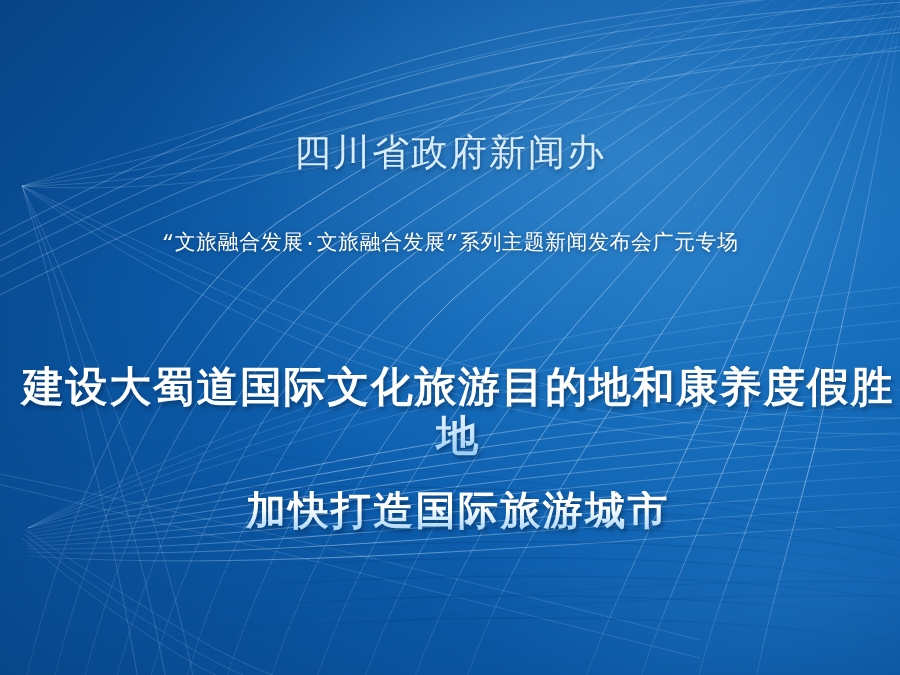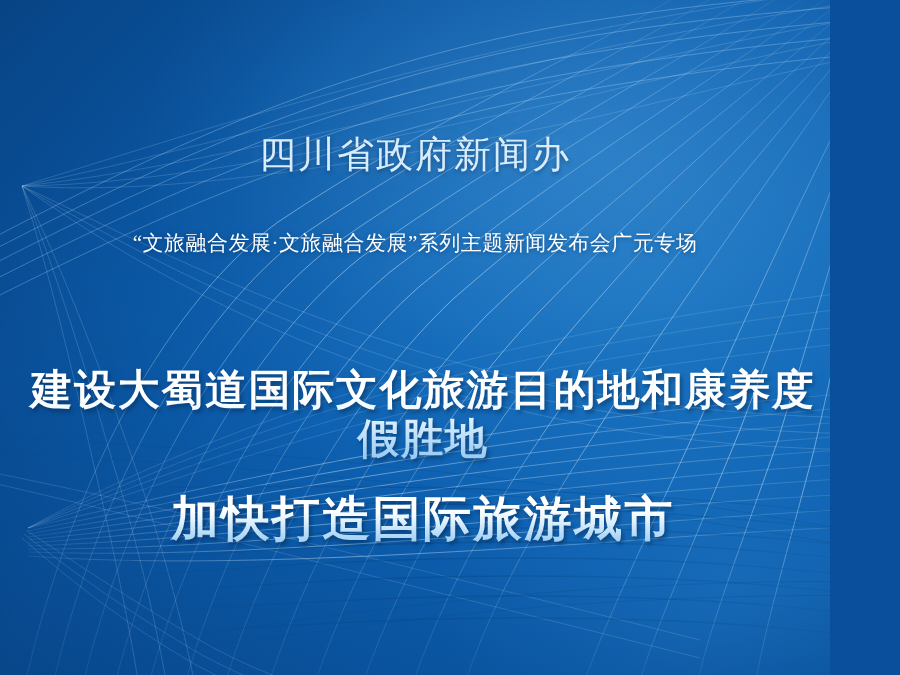--- a/index.html
+++ b/index.html
@@ -3,24 +3,24 @@
 <meta charset="utf-8">
 <title>Press Conference Title Card</title>
 <style>
   html, body {
     margin: 0;
     padding: 0;
     background: #0a4f9b;
   }
   #stage {
     position: relative;
-    width: 830px;
+    width: 900px;
     height: 675px;
     overflow: hidden;
-    font-family: Liberation Serif, serif;
+    font-family: Liberation Mono, monospace;
     background: #15803d;
     user-select: none;
   }
 
   
   .bg-base {
     position: absolute;
     inset: 0;
     background:
       radial-gradient(115% 95% at 78% 42%, #1570bf 0%, #1068b8 22%, #0c5dad 48%, #0a539f 72%, #074b93 100%);
@@ -110,21 +110,21 @@
     -webkit-text-fill-color: transparent;
     filter: drop-shadow(2px 3px 2px rgba(4,38,78,0.55));
     padding-left: 16px;
   }
   .headline-line.l1 {
     font-size: 42px;
     line-height: 1.16;
     letter-spacing: 1.6px;
   }
   .headline-line.l2 {
-    font-size: 48px;
+    font-size: 40px;
     line-height: 1.16;
     letter-spacing: 2.4px;
     margin-top: 28px;
   }
 </style>
 </head>
 <body>
 
 <div id="stage">
 

